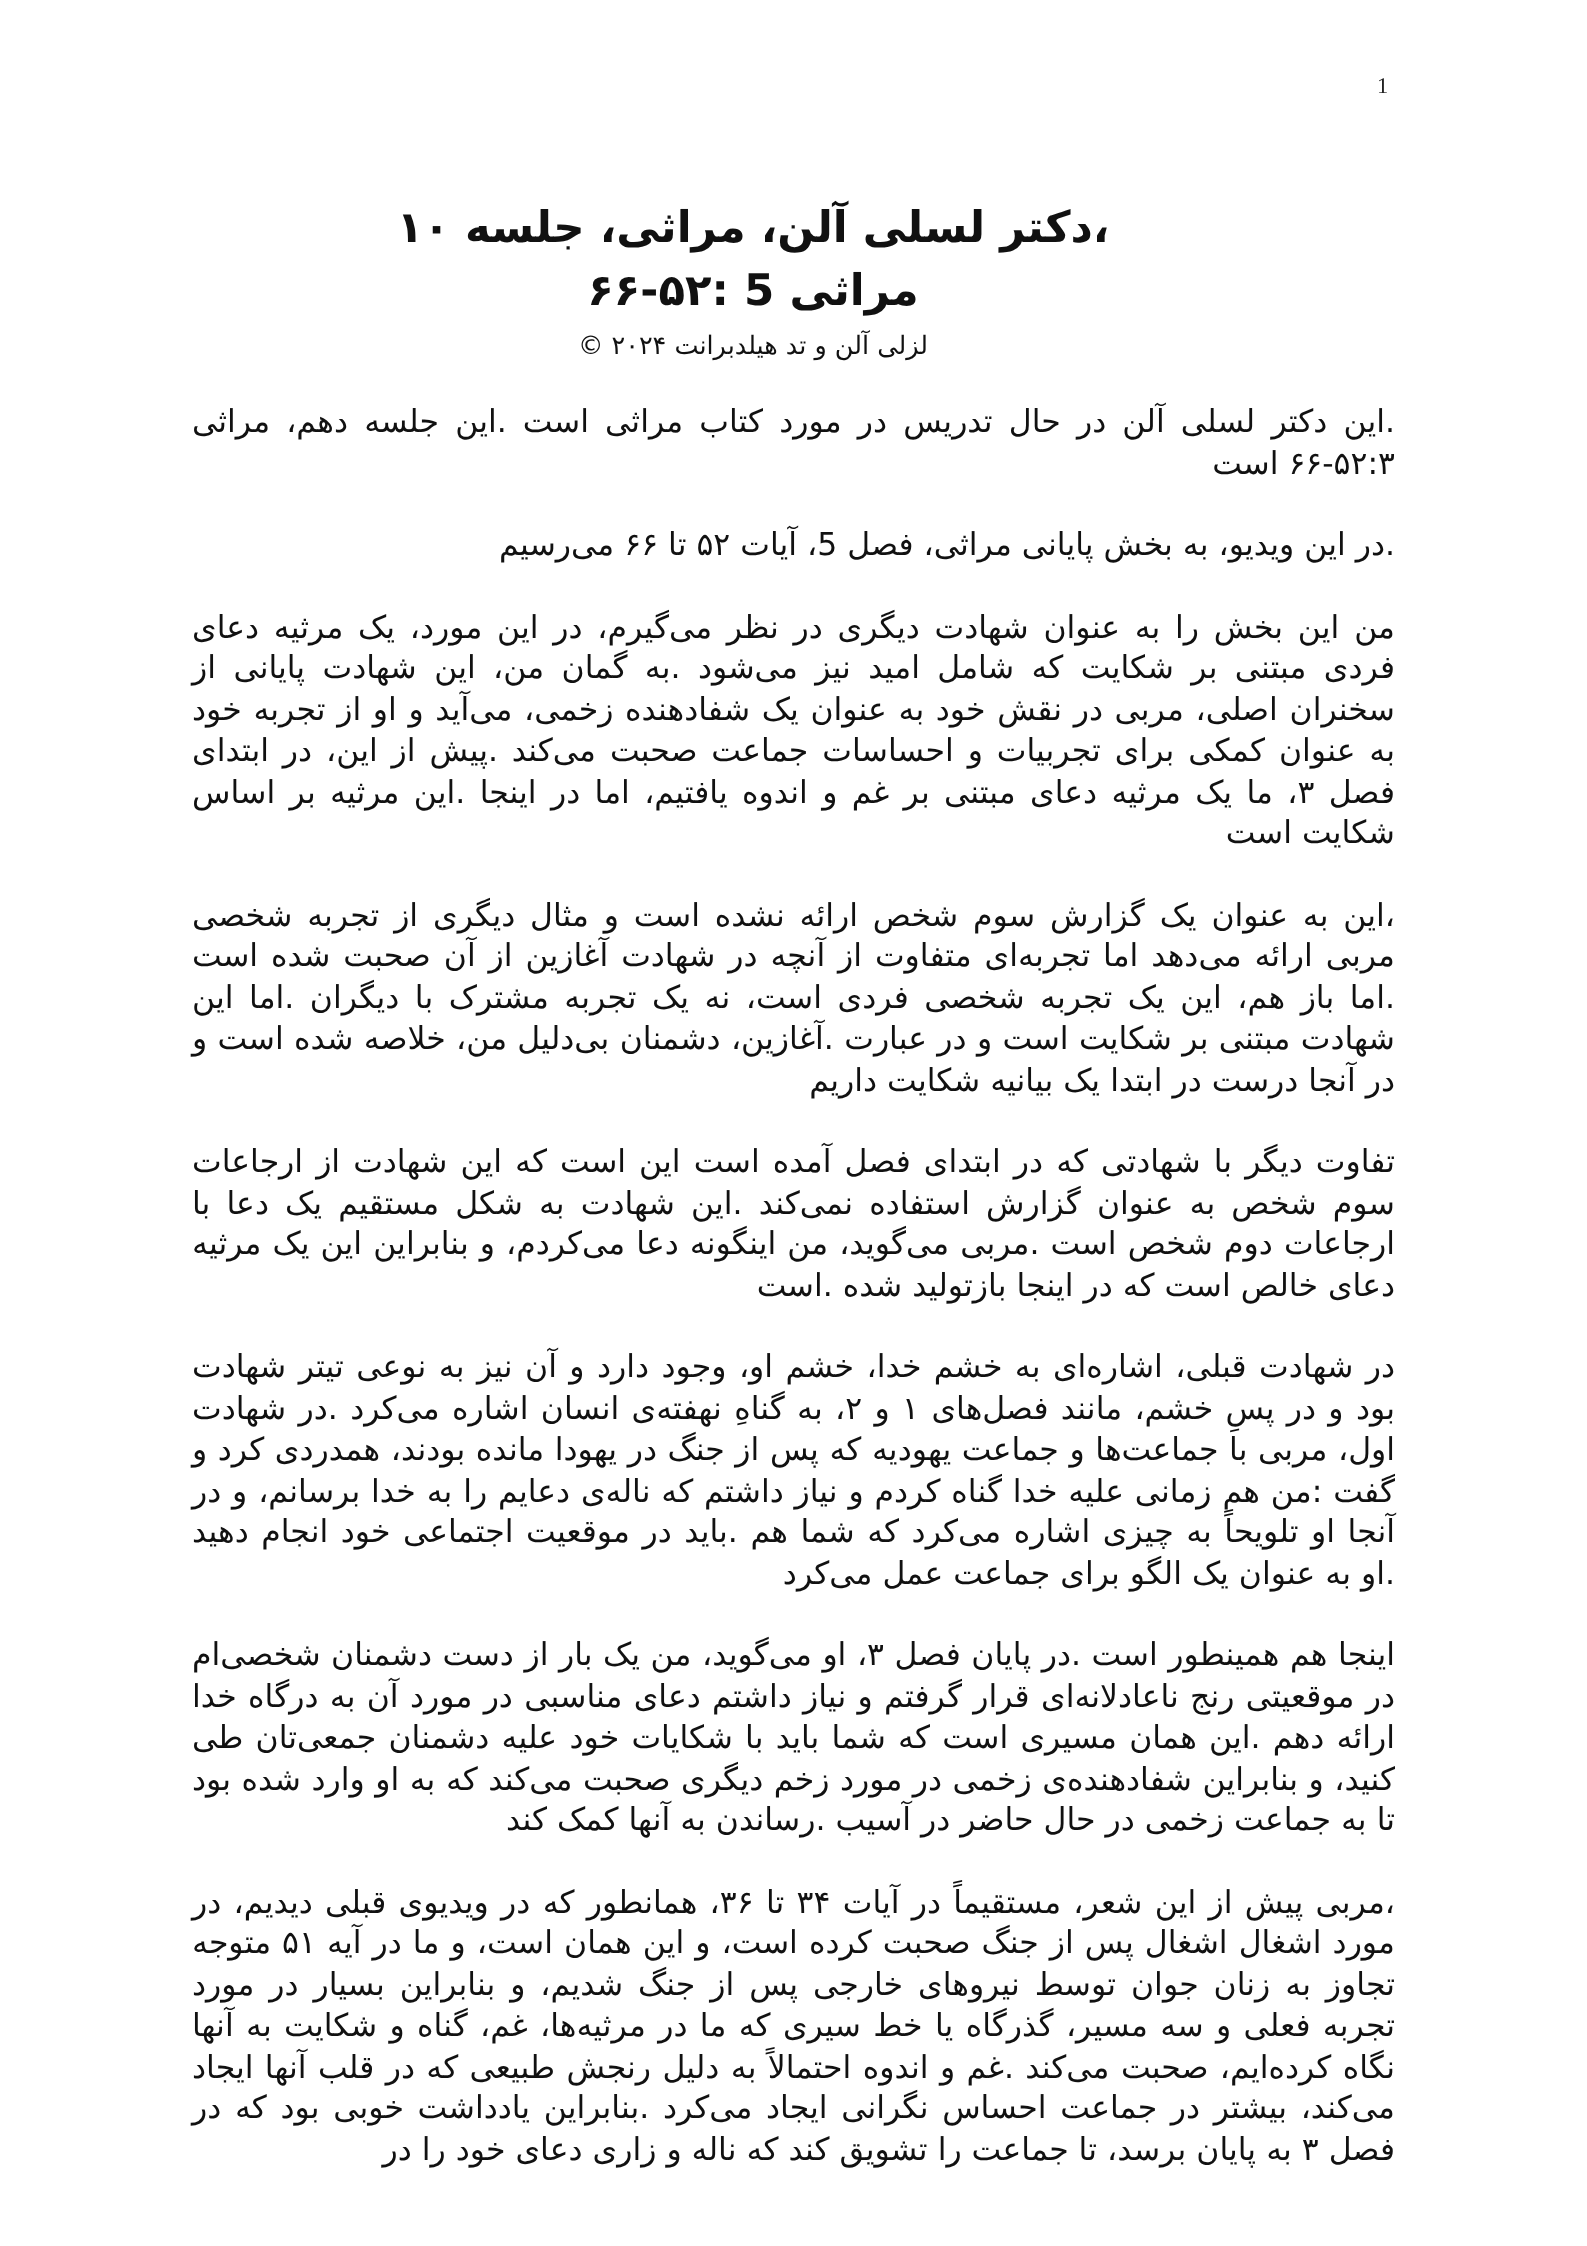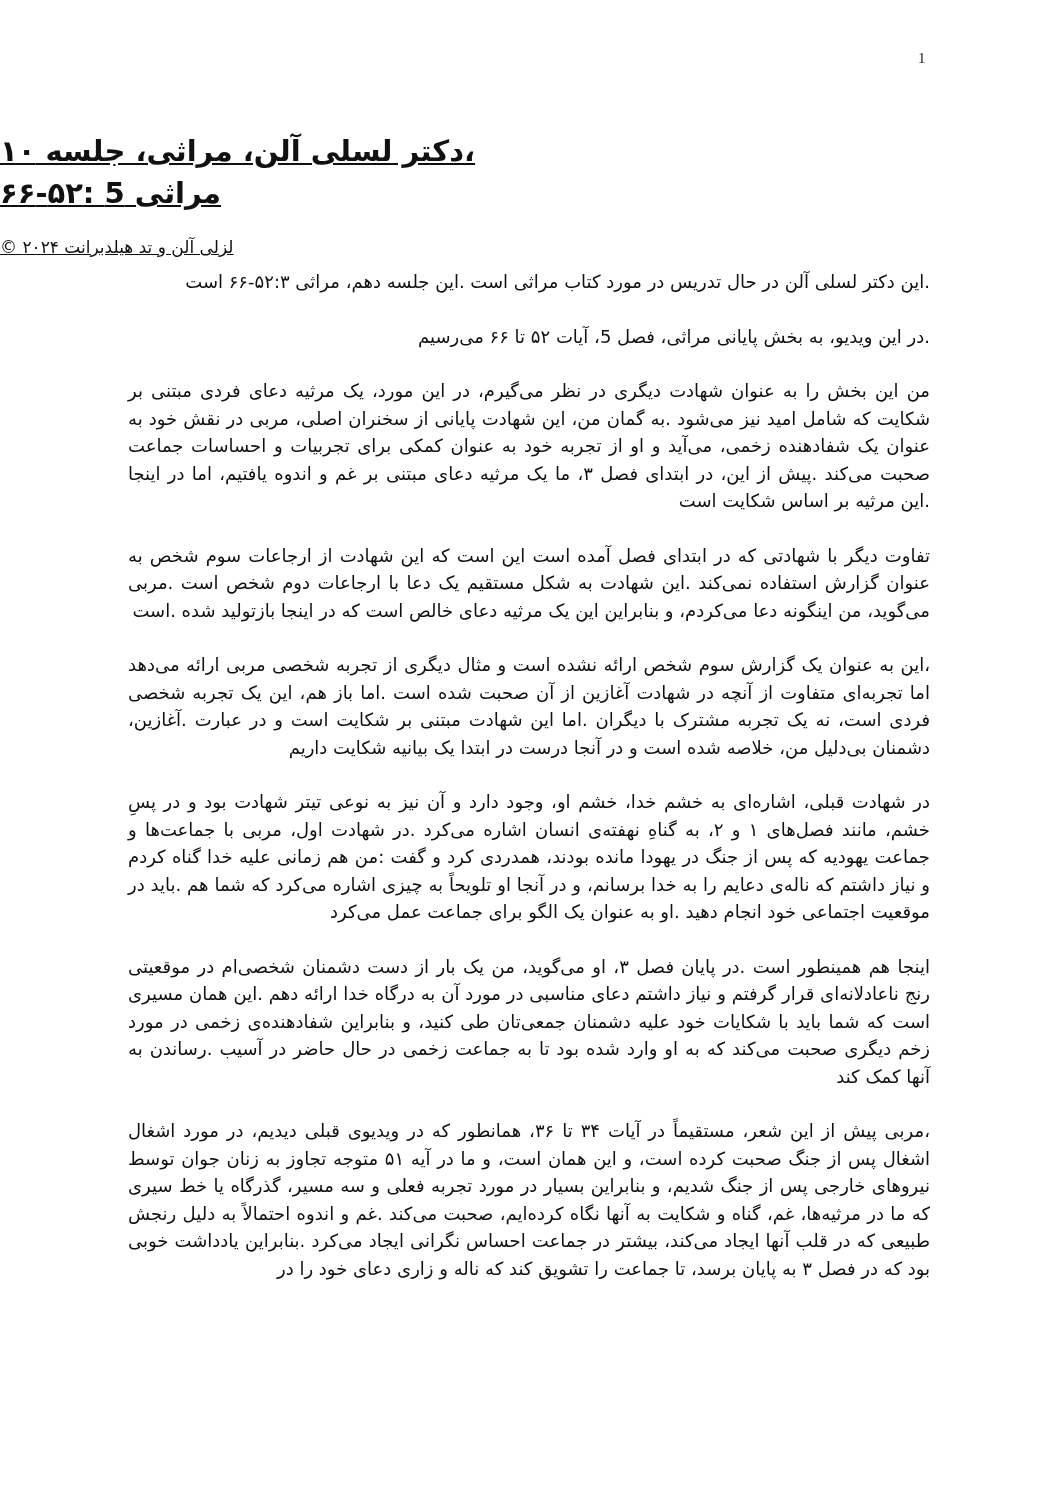--- a/index.html
+++ b/index.html
@@ -20,46 +20,45 @@
       left: 918px;
       font-family: "Liberation Serif", serif;
       font-size: 15px;
       color: #222;
     }
     .header {
       position: absolute;
       top: 130px;
       left: 0;
       width: 1004px;
-      text-align: left;
+      text-align: center;
       direction: rtl;
       font-family: "DejaVu Sans", sans-serif;
-      text-decoration: underline;
     }
     .title {
       font-size: 29px;
       font-weight: bold;
       line-height: 42px;
       margin: 0;
     }
     .copyright {
       font-size: 17px;
       line-height: 26px;
-      margin-top: 20px;
+      margin-top: 4px;
       font-family: "DejaVu Sans", sans-serif;
     }
     .body-text {
       position: absolute;
       top: 268px;
       left: 128px;
       width: 802px;
       direction: rtl;
       text-align: right;
       font-family: "DejaVu Sans", sans-serif;
-      font-size: 18px;
+      font-size: 21px;
       line-height: 27.5px;
     }
     .body-text p {
       margin: 0 0 27px 0;
       text-align: justify;
       text-align-last: right;
     }
   </style>
 </head>
 <body>
@@ -69,18 +68,18 @@
 <div class="header">
   <h1 class="title">،دکتر لسلی آلن، مراثی، جلسه ۱۰</h1>
   <h1 class="title">مراثی 5 :۵۲-۶۶</h1>
   <div class="copyright">لزلی آلن و تد هیلدبرانت ۲۰۲۴ ©</div>
 </div>
 
 <div class="body-text">
   <p>.این دکتر لسلی آلن در حال تدریس در مورد کتاب مراثی است .این جلسه دهم، مراثی ۵۲:۳-۶۶ است</p>
   <p>.در این ویدیو، به بخش پایانی مراثی، فصل 5، آیات ۵۲ تا ۶۶ می‌رسیم</p>
   <p>من این بخش را به عنوان شهادت دیگری در نظر می‌گیرم، در این مورد، یک مرثیه دعای فردی مبتنی بر شکایت که شامل امید نیز می‌شود .به گمان من، این شهادت پایانی از سخنران اصلی، مربی در نقش خود به عنوان یک شفادهنده زخمی، می‌آید و او از تجربه خود به عنوان کمکی برای تجربیات و احساسات جماعت صحبت می‌کند .پیش از این، در ابتدای فصل ۳، ما یک مرثیه دعای مبتنی بر غم و اندوه یافتیم، اما در اینجا .این مرثیه بر اساس شکایت است</p>
+  <p>،این به عنوان یک گزارش سوم شخص ارائه نشده است و مثال دیگری از تجربه شخصی مربی ارائه می‌دهد اما تجربه‌ای متفاوت از آنچه در شهادت آغازین از آن صحبت شده است .اما باز هم، این یک تجربه شخصی فردی است، نه یک تجربه مشترک با دیگران .اما این شهادت مبتنی بر شکایت است و در عبارت .آغازین، دشمنان بی‌دلیل من، خلاصه شده است و در آنجا درست در ابتدا یک بیانیه شکایت داریم</p>
   <p>تفاوت دیگر با شهادتی که در ابتدای فصل آمده است این است که این شهادت از ارجاعات سوم شخص به عنوان گزارش استفاده نمی‌کند .این شهادت به شکل مستقیم یک دعا با ارجاعات دوم شخص است .مربی می‌گوید، من اینگونه دعا می‌کردم، و بنابراین این یک مرثیه دعای خالص است که در اینجا بازتولید شده .است</p>
-  <p>،این به عنوان یک گزارش سوم شخص ارائه نشده است و مثال دیگری از تجربه شخصی مربی ارائه می‌دهد اما تجربه‌ای متفاوت از آنچه در شهادت آغازین از آن صحبت شده است .اما باز هم، این یک تجربه شخصی فردی است، نه یک تجربه مشترک با دیگران .اما این شهادت مبتنی بر شکایت است و در عبارت .آغازین، دشمنان بی‌دلیل من، خلاصه شده است و در آنجا درست در ابتدا یک بیانیه شکایت داریم</p>
   <p>در شهادت قبلی، اشاره‌ای به خشم خدا، خشم او، وجود دارد و آن نیز به نوعی تیتر شهادت بود و در پسِ خشم، مانند فصل‌های ۱ و ۲، به گناهِ نهفته‌ی انسان اشاره می‌کرد .در شهادت اول، مربی با جماعت‌ها و جماعت یهودیه که پس از جنگ در یهودا مانده بودند، همدردی کرد و گفت :من هم زمانی علیه خدا گناه کردم و نیاز داشتم که ناله‌ی دعایم را به خدا برسانم، و در آنجا او تلویحاً به چیزی اشاره می‌کرد که شما هم .باید در موقعیت اجتماعی خود انجام دهید .او به عنوان یک الگو برای جماعت عمل می‌کرد</p>
   <p>اینجا هم همینطور است .در پایان فصل ۳، او می‌گوید، من یک بار از دست دشمنان شخصی‌ام در موقعیتی رنج ناعادلانه‌ای قرار گرفتم و نیاز داشتم دعای مناسبی در مورد آن به درگاه خدا ارائه دهم .این همان مسیری است که شما باید با شکایات خود علیه دشمنان جمعی‌تان طی کنید، و بنابراین شفادهنده‌ی زخمی در مورد زخم دیگری صحبت می‌کند که به او وارد شده بود تا به جماعت زخمی در حال حاضر در آسیب .رساندن به آنها کمک کند</p>
   <p>،مربی پیش از این شعر، مستقیماً در آیات ۳۴ تا ۳۶، همانطور که در ویدیوی قبلی دیدیم، در مورد اشغال اشغال پس از جنگ صحبت کرده است، و این همان است، و ما در آیه ۵۱ متوجه تجاوز به زنان جوان توسط نیروهای خارجی پس از جنگ شدیم، و بنابراین بسیار در مورد تجربه فعلی و سه مسیر، گذرگاه یا خط سیری که ما در مرثیه‌ها، غم، گناه و شکایت به آنها نگاه کرده‌ایم، صحبت می‌کند .غم و اندوه احتمالاً به دلیل رنجش طبیعی که در قلب آنها ایجاد می‌کند، بیشتر در جماعت احساس نگرانی ایجاد می‌کرد .بنابراین یادداشت خوبی بود که در فصل ۳ به پایان برسد، تا جماعت را تشویق کند که ناله و زاری دعای خود را در</p>
 </div>
 
 </body></html>

